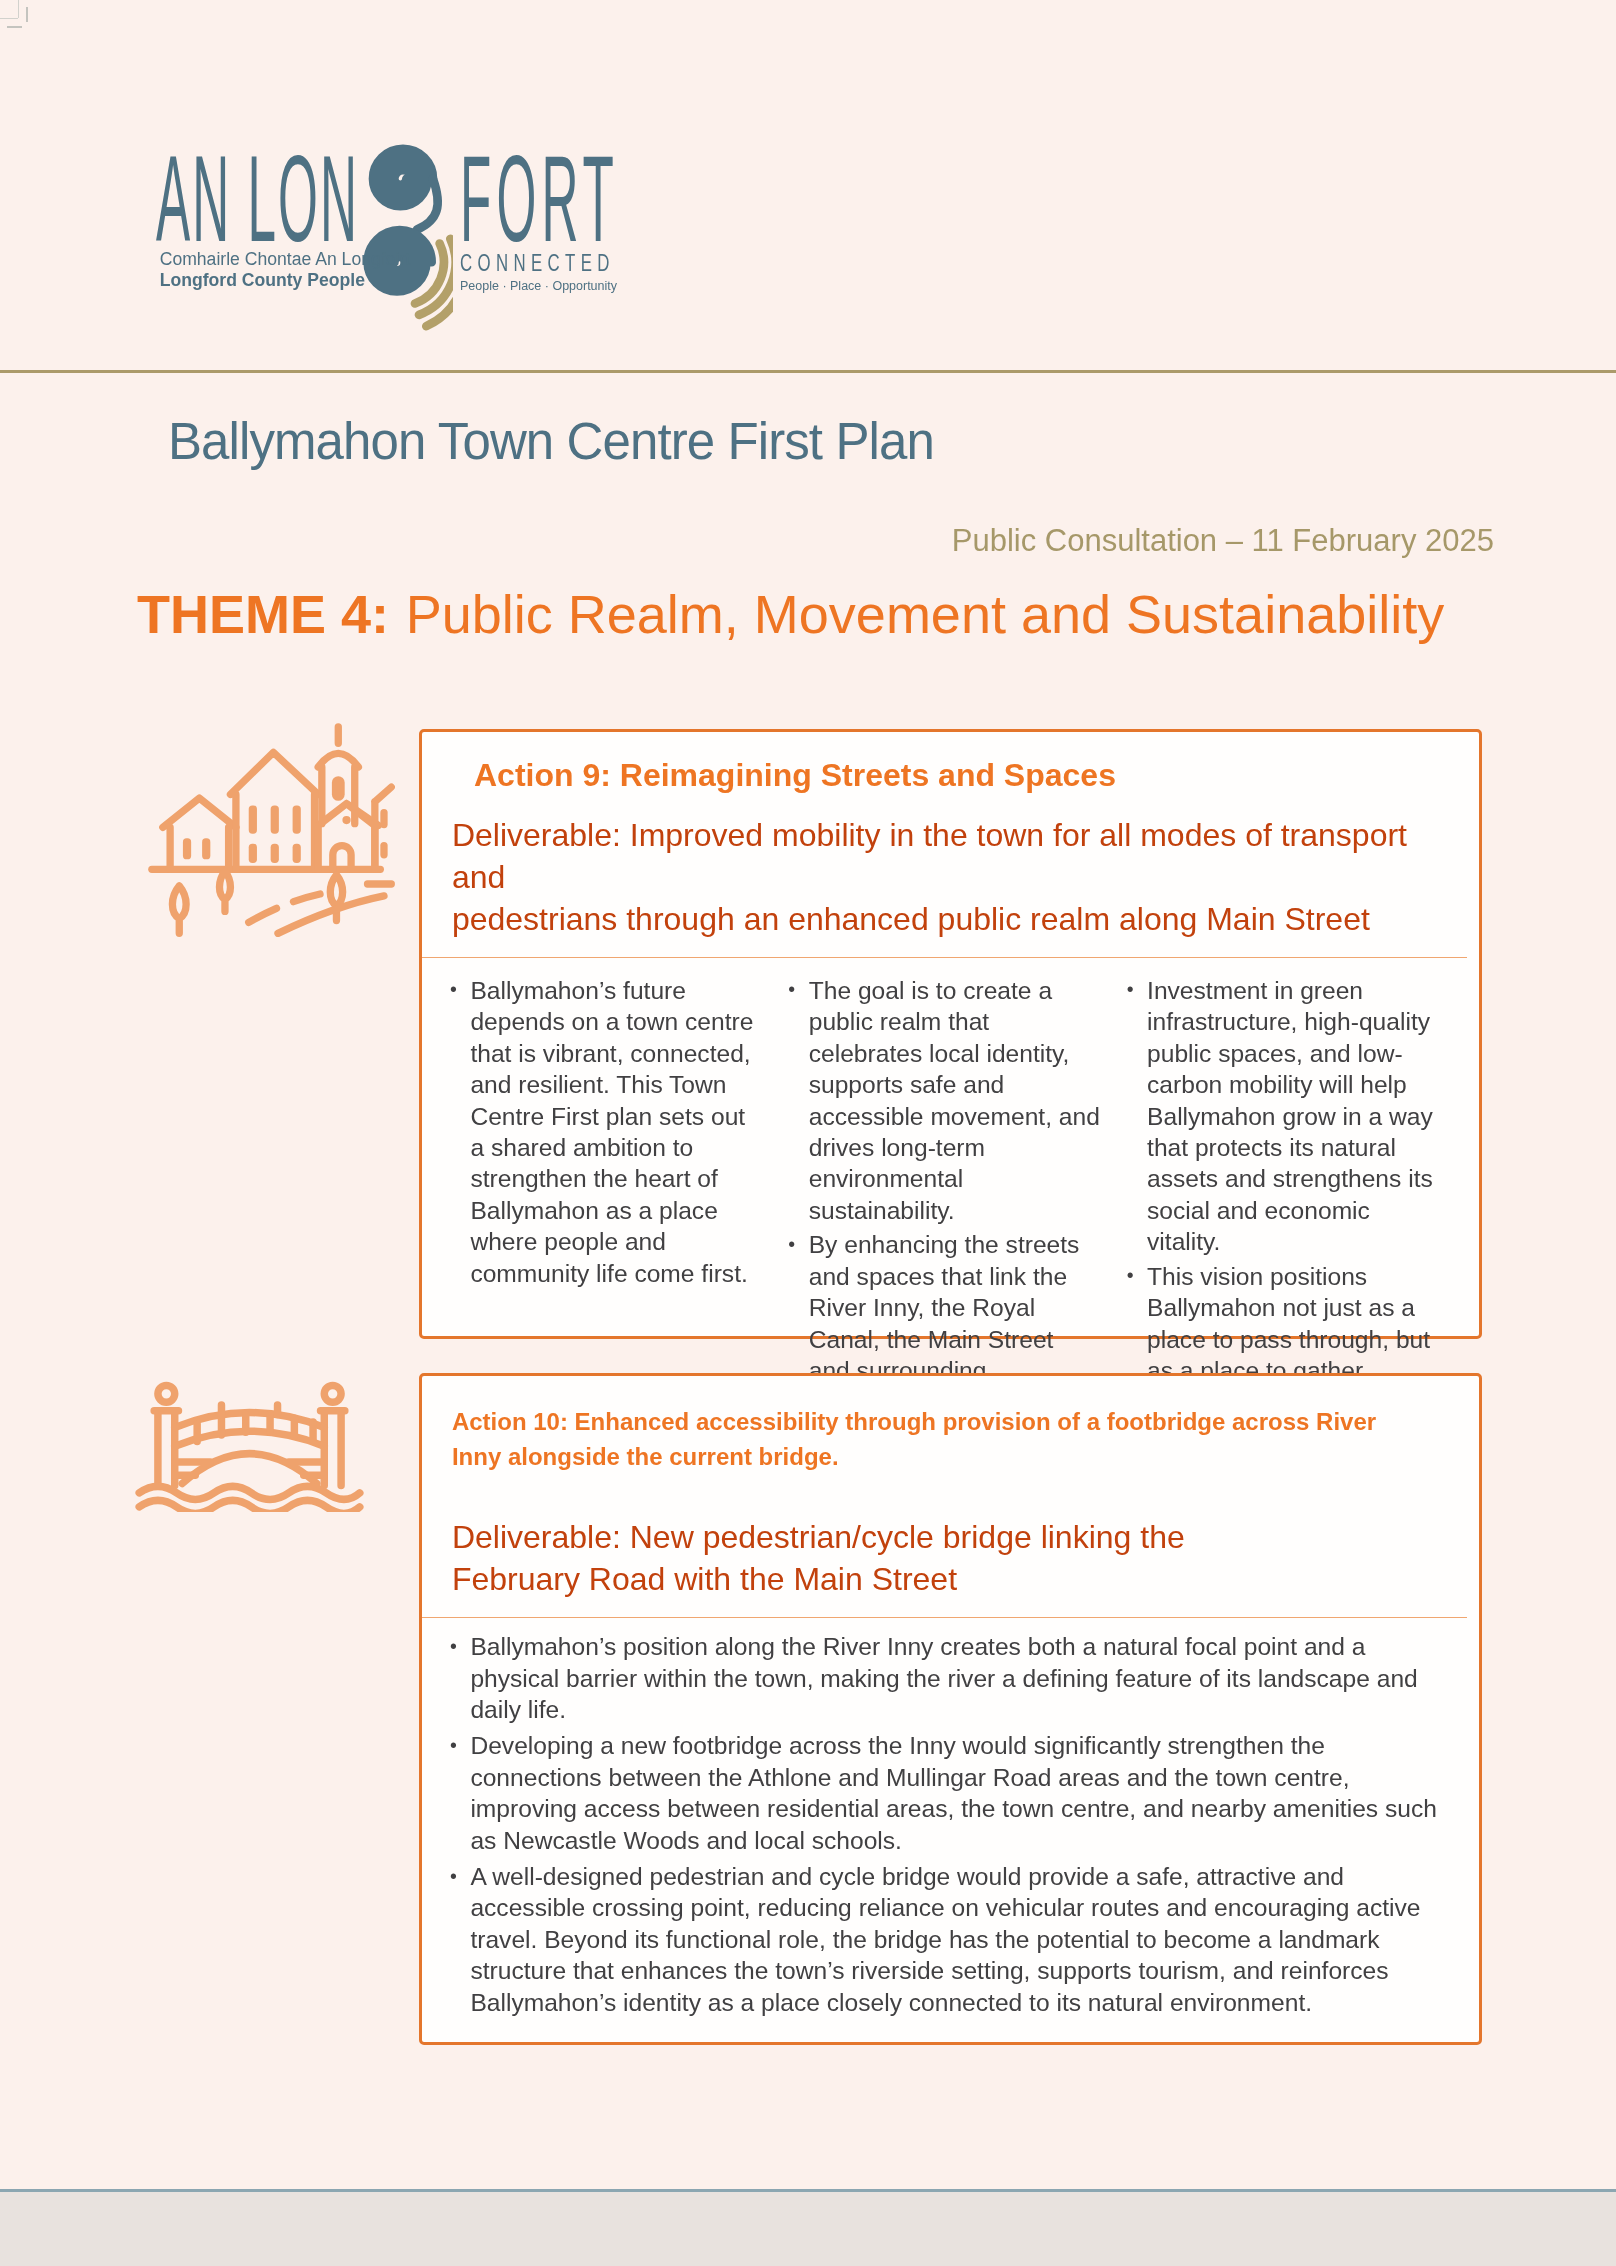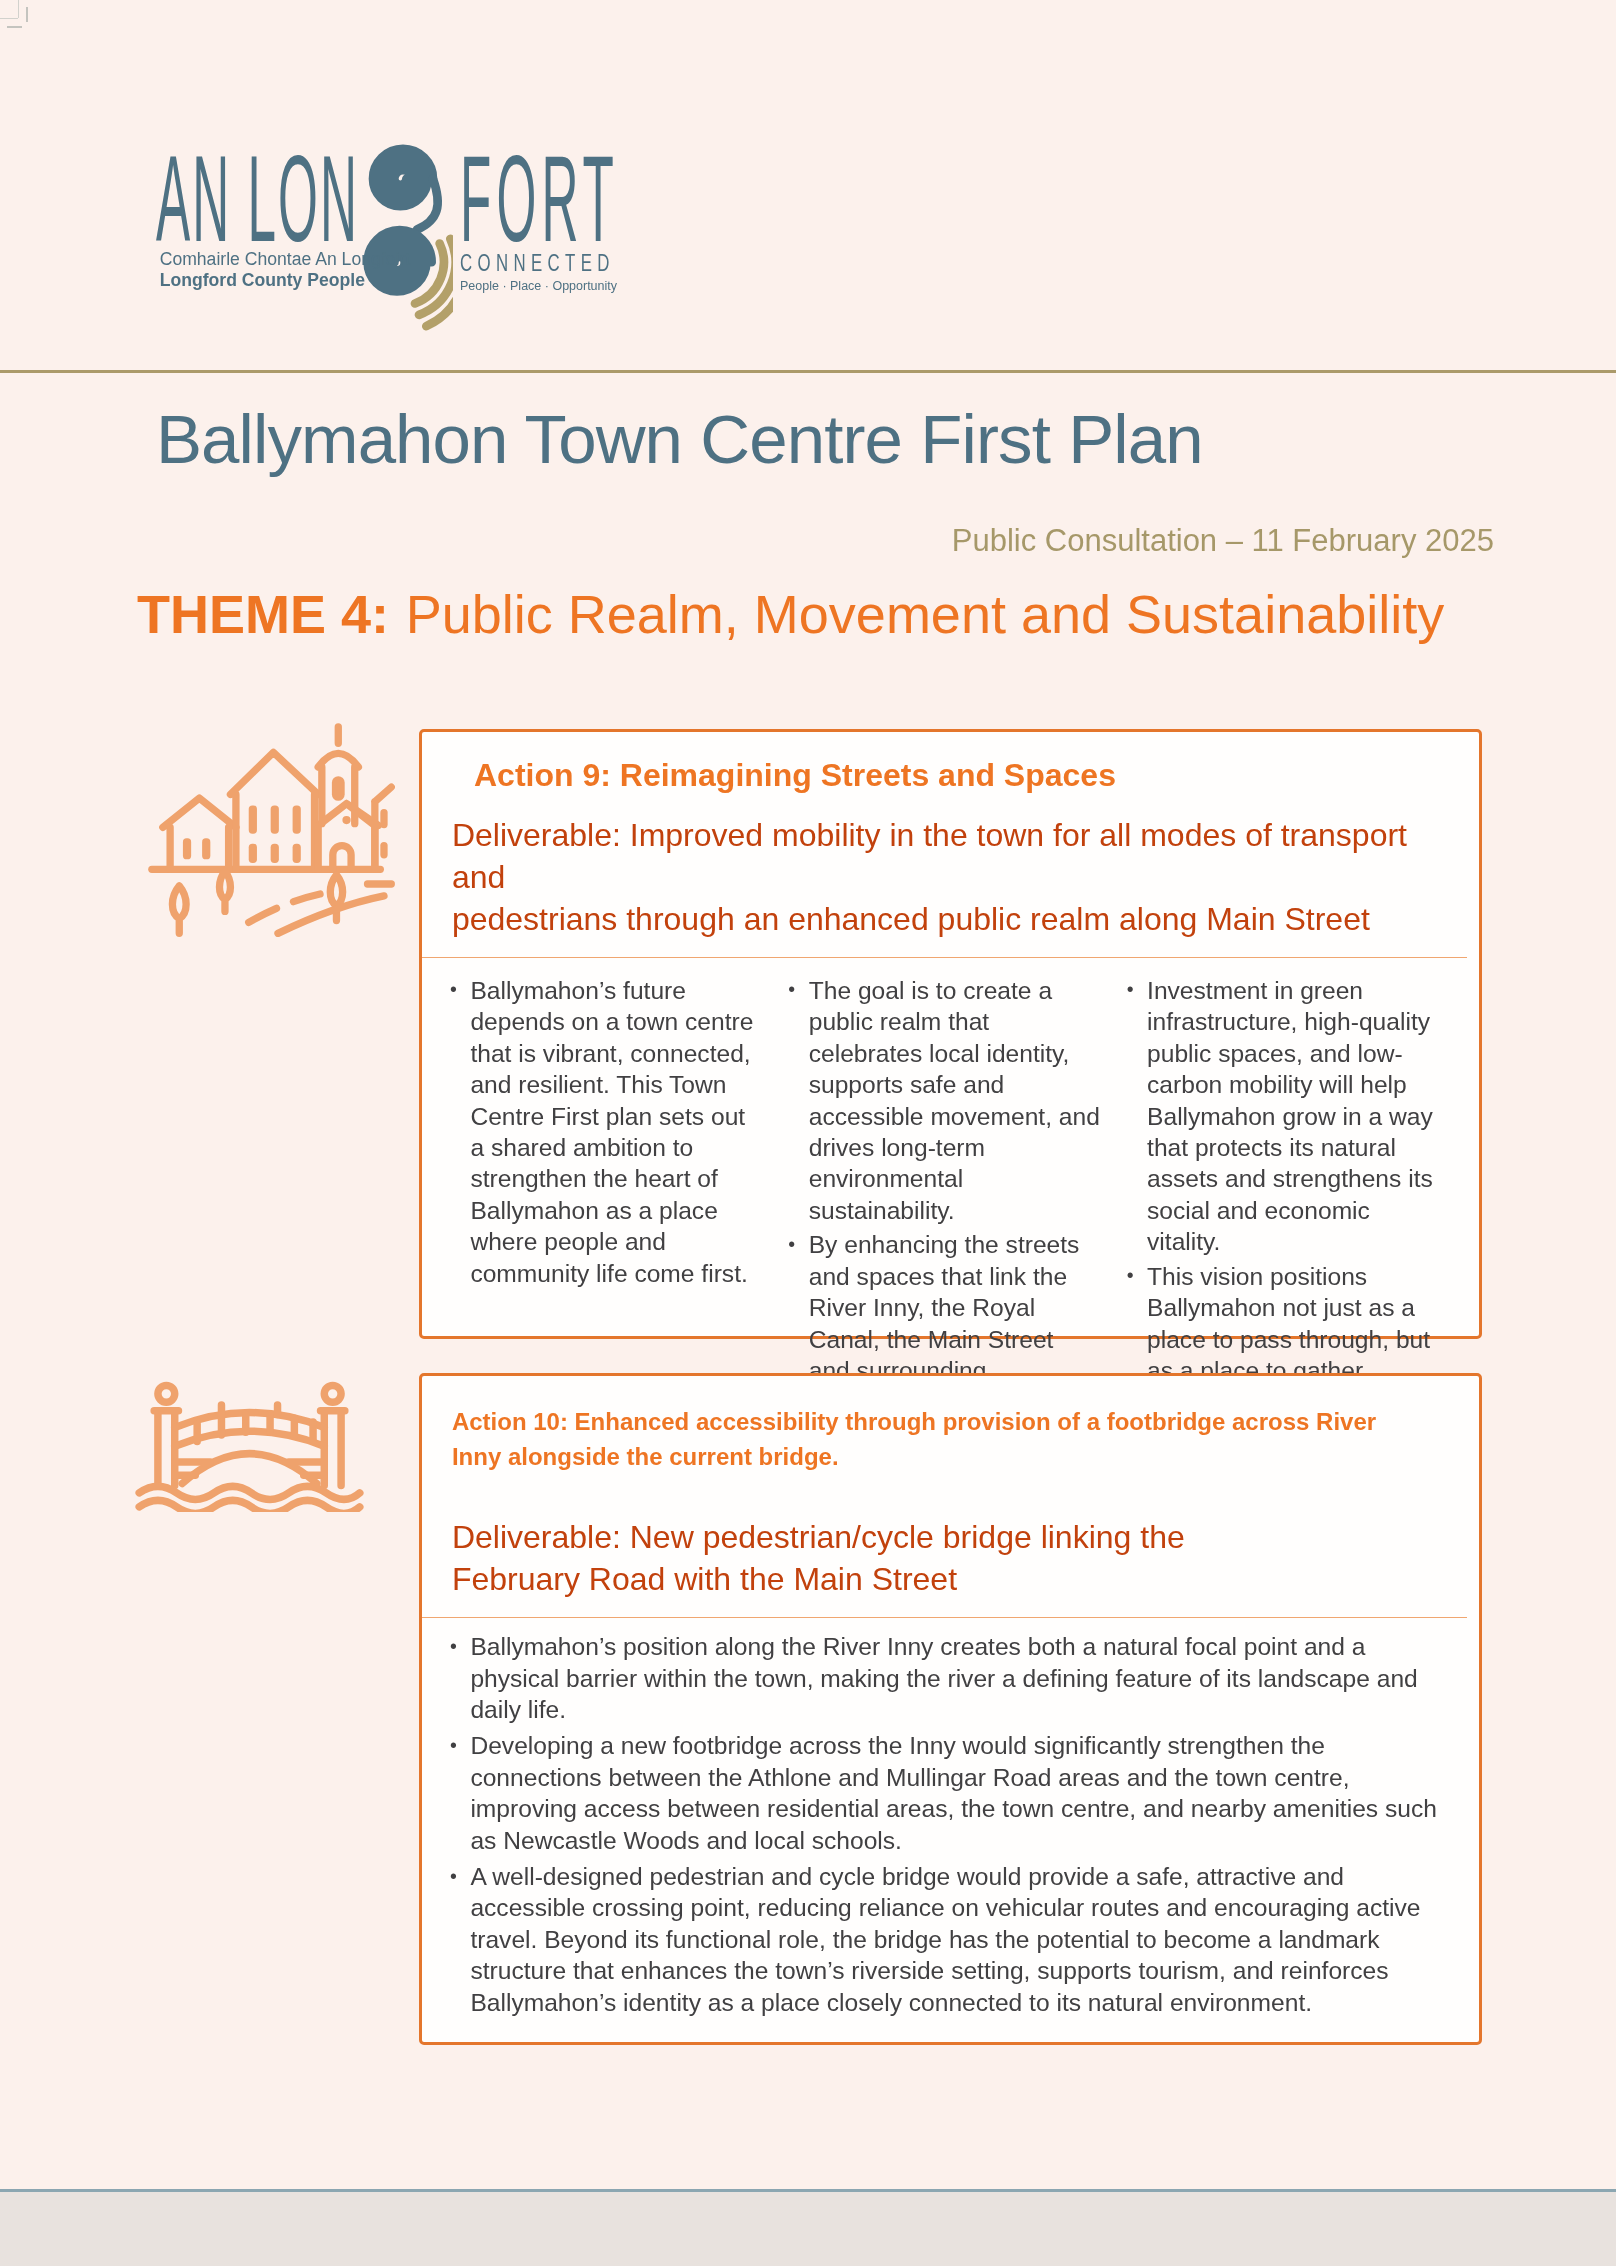--- a/index.html
+++ b/index.html
@@ -27,22 +27,22 @@
   .logo-sub.bold{left:3.7px;top:149px;font-weight:700;}
   .logo-connected{
     position:absolute;left:304px;top:128px;color:#4e7183;font-size:24px;font-weight:500;
     letter-spacing:.32em;transform:scaleX(.70);transform-origin:left top;white-space:nowrap;
   }
   .logo-tagline{position:absolute;left:304px;top:158px;color:#4e7183;font-size:12.5px;white-space:nowrap;}
   .logo-spiral{position:absolute;left:197px;top:11px;}
   
   .gold-rule{position:absolute;left:0;top:370px;width:1617px;height:2.8px;background:#ab9a6a;}
   .page-title{
-    position:absolute;left:156px;top:399px;margin:0;width:1354px;
-    color:#4e7183;font-size:69px;font-weight:300;letter-spacing:-0.9px;line-height:1.2;white-space:nowrap;
+    position:absolute;left:156px;top:399px;margin:12px;width:1354px;
+    color:#4e7183;font-size:51px;font-weight:300;letter-spacing:-0.9px;line-height:1.2;white-space:nowrap;
   }
   .subtitle{
     position:absolute;left:156px;top:523px;width:1338px;text-align:right;
     color:#a69869;font-size:31px;font-weight:300;
   }
   .theme{position:absolute;left:137px;top:583px;margin:0;font-size:54px;line-height:1.15;white-space:nowrap;}
   .theme .lbl{color:#ee7523;font-weight:800;}
   .theme .rest{color:#ee7523;font-weight:300;margin-left:16.7px;}
   
   .action-box{

